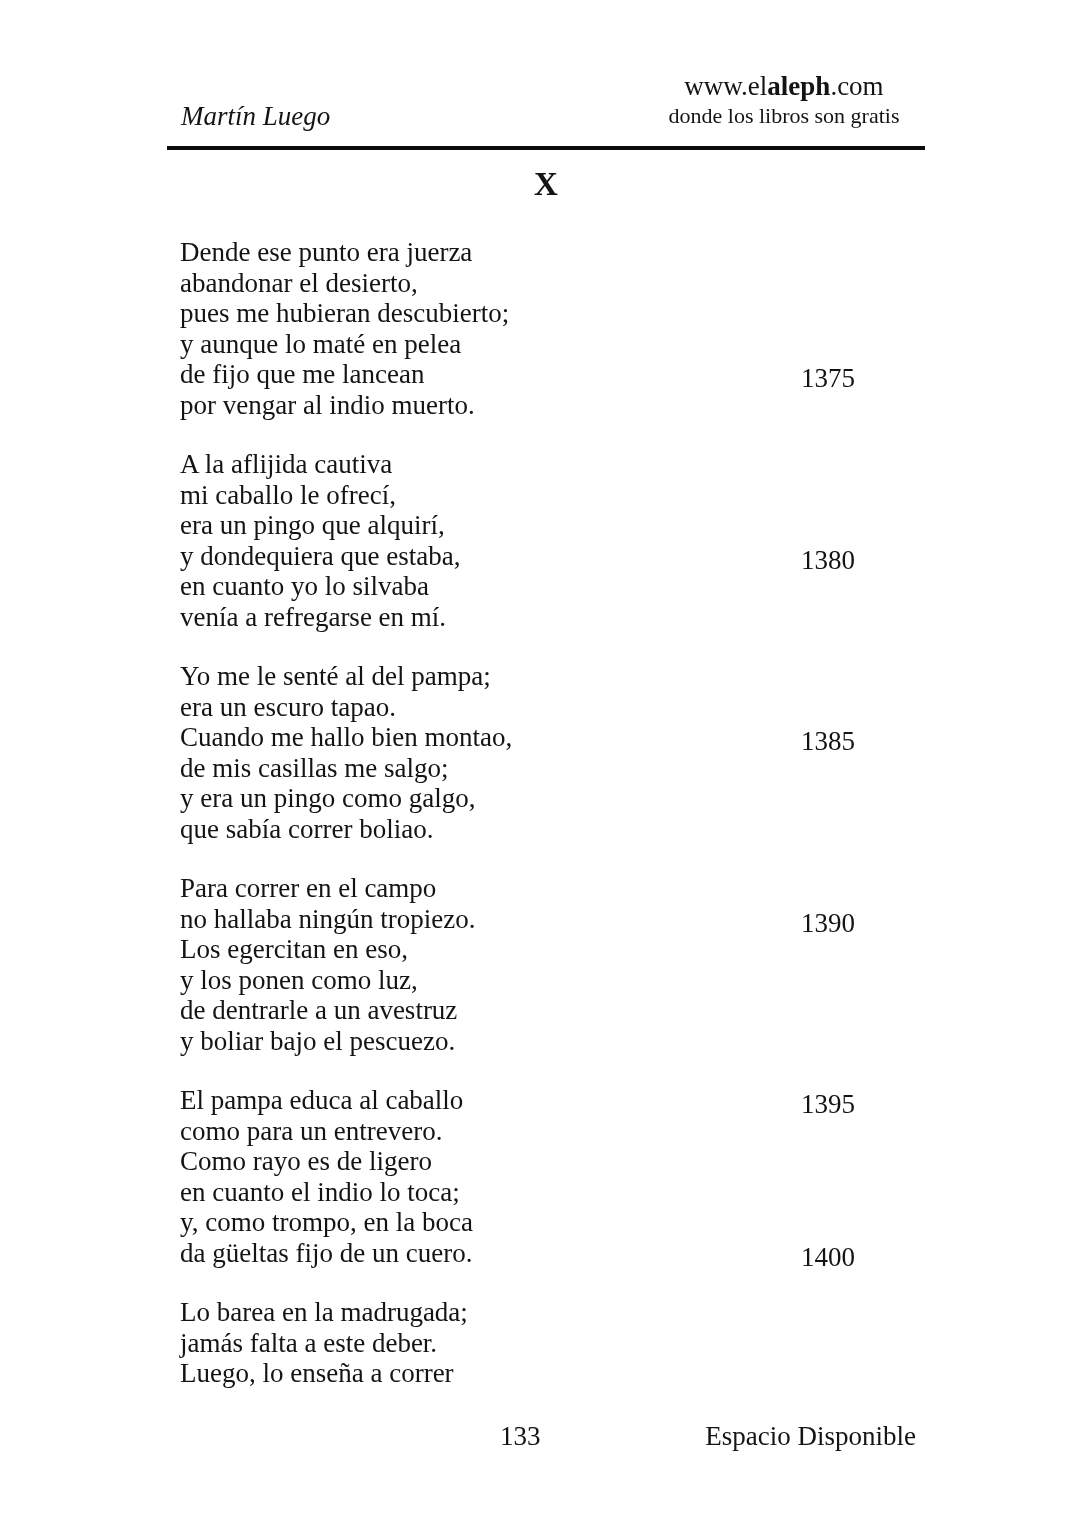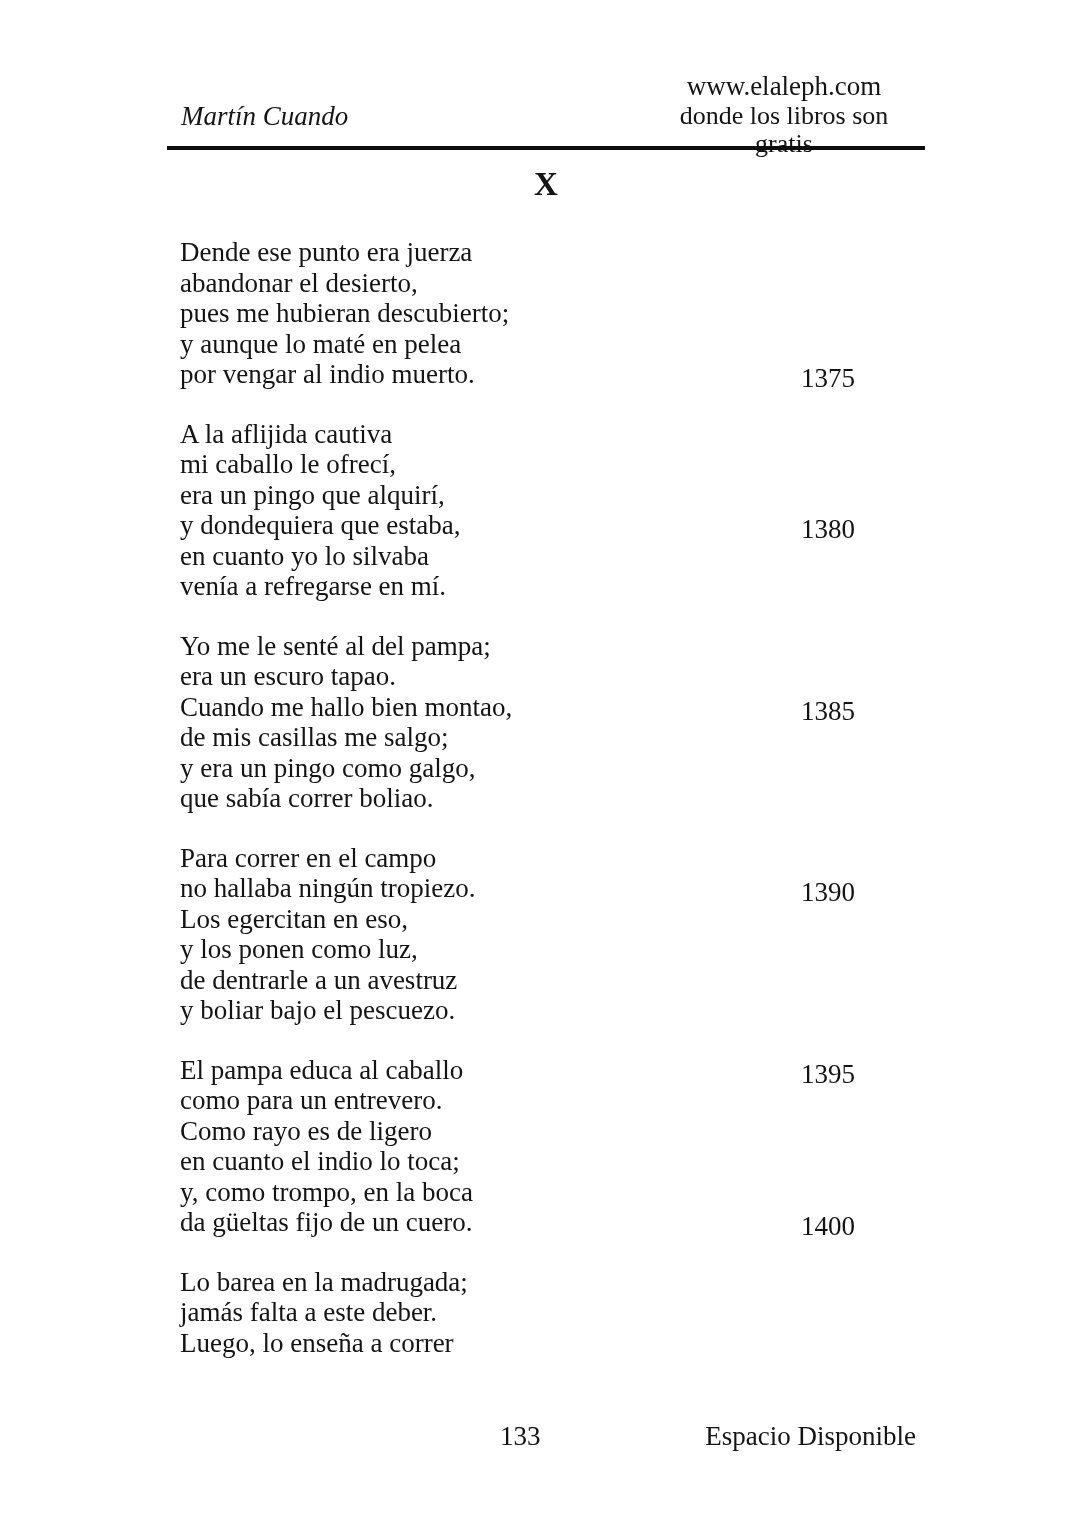--- a/index.html
+++ b/index.html
@@ -14,22 +14,22 @@
   }
   .header-title {
     position:absolute; left:181px; top:101px;
     font-size:27px; font-style:italic; line-height:30px;
   }
   .site-block {
     position:absolute; left:660px; top:70px; width:248px;
     text-align:center;
   }
   .site-url  { font-size:27px; line-height:32px; }
-  .site-url .b { font-weight:normal; }
-  .site-tagline { font-size:26px; line-height:28px; }
+  .site-url .b { font-weight:bold; }
+  .site-tagline { font-size:22px; line-height:28px; }
   .rule {
     position:absolute; left:167px; top:146px;
     width:758px; height:4px; background:#0d0d0d;
   }
   .chapter {
     position:absolute; left:167px; top:167px; width:758px;
     text-align:center; font-size:33px; font-weight:bold; line-height:34px;
   }
   .poem {
     position:absolute; left:180px; top:237px; width:675px;
@@ -45,38 +45,38 @@
   .footer-label {
     position:absolute; left:640px; top:1421px; width:276px;
     text-align:right; font-size:27px; line-height:30px;
   }
 </style>
 </head>
 <body>
 
 <div class="page">
 
-  <div class="header-title">Martín Cuando</div>
+  <div class="header-title">Martín Luego</div>
 
   <div class="site-block">
     <div class="site-url"><span>www.el</span><span class="b">aleph</span><span>.com</span></div>
     <div class="site-tagline">donde los libros son gratis</div>
   </div>
 
   <div class="rule"></div>
 
   <div class="chapter">X</div>
 
   <div class="poem" id="poem">
       <div class="stanza">
         <div class="vline"><span>Dende ese punto era juerza</span></div>
         <div class="vline"><span>abandonar el desierto,</span></div>
         <div class="vline"><span>pues me hubieran descubierto;</span></div>
         <div class="vline"><span>y aunque lo maté en pelea</span></div>
-        <div class="vline"><span class="vnum">1375</span></div>
+        <div class="vline"><span>de fijo que me lancean</span><span class="vnum">1375</span></div>
         <div class="vline"><span>por vengar al indio muerto.</span></div>
       </div>
       <div class="stanza">
         <div class="vline"><span>A la aflijida cautiva</span></div>
         <div class="vline"><span>mi caballo le ofrecí,</span></div>
         <div class="vline"><span>era un pingo que alquirí,</span></div>
         <div class="vline"><span>y dondequiera que estaba,</span><span class="vnum">1380</span></div>
         <div class="vline"><span>en cuanto yo lo silvaba</span></div>
         <div class="vline"><span>venía a refregarse en mí.</span></div>
       </div>

